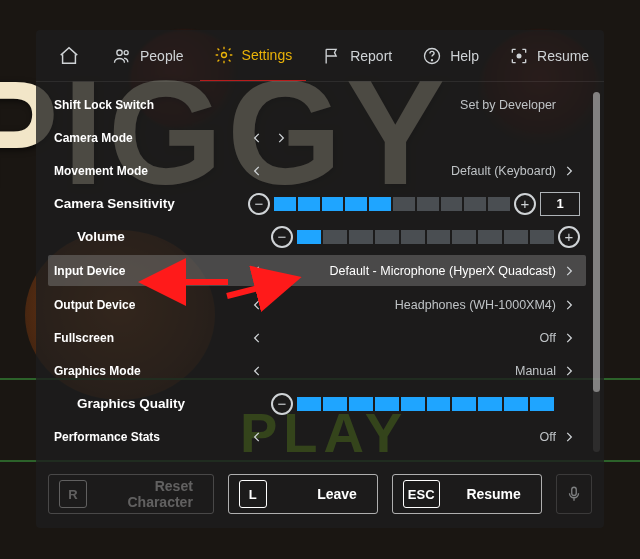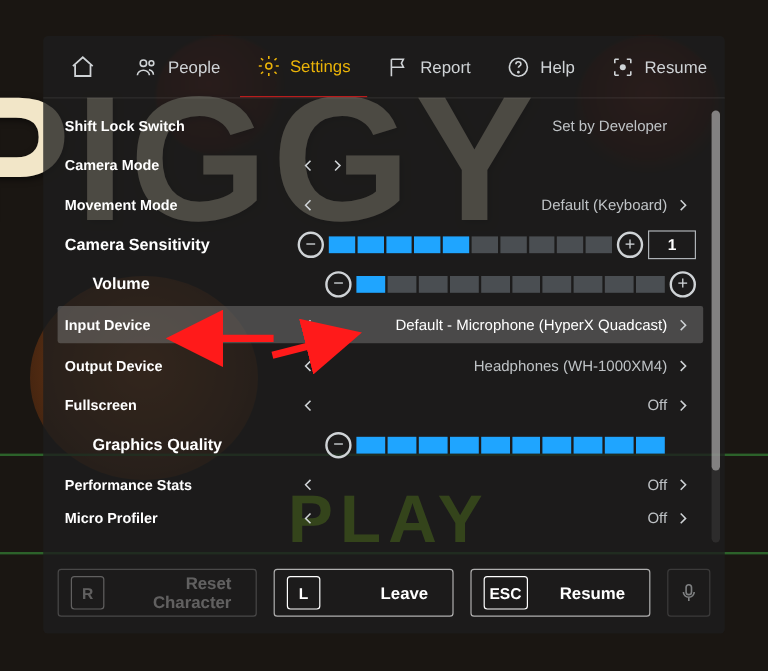--- a/index.html
+++ b/index.html
@@ -287,20 +287,34 @@
           </svg>
         </div>
       <div class="val">Off</div>
       <div class="chev">
           <svg viewBox="0 0 24 24">
             <path d="M9 5l7 7-7 7"></path>
           </svg>
         </div>
     </div>
 
+    <div class="row">
+      <div class="label">Graphics Mode</div>
+      <div class="chev">
+          <svg viewBox="0 0 24 24">
+            <path d="M15 5l-7 7 7 7"></path>
+          </svg>
+        </div>
+      <div class="val">Manual</div>
+      <div class="chev">
+          <svg viewBox="0 0 24 24">
+            <path d="M9 5l7 7-7 7"></path>
+          </svg>
+        </div>
+    </div>
 
     <div class="slider-row vol-row">
       <div class="label">Graphics Quality</div>
       <div class="minus">−</div>
       <div class="slider-track">
           <div class="seg on"></div>
           <div class="seg on"></div>
           <div class="seg on"></div>
           <div class="seg on"></div>
           <div class="seg on"></div>

